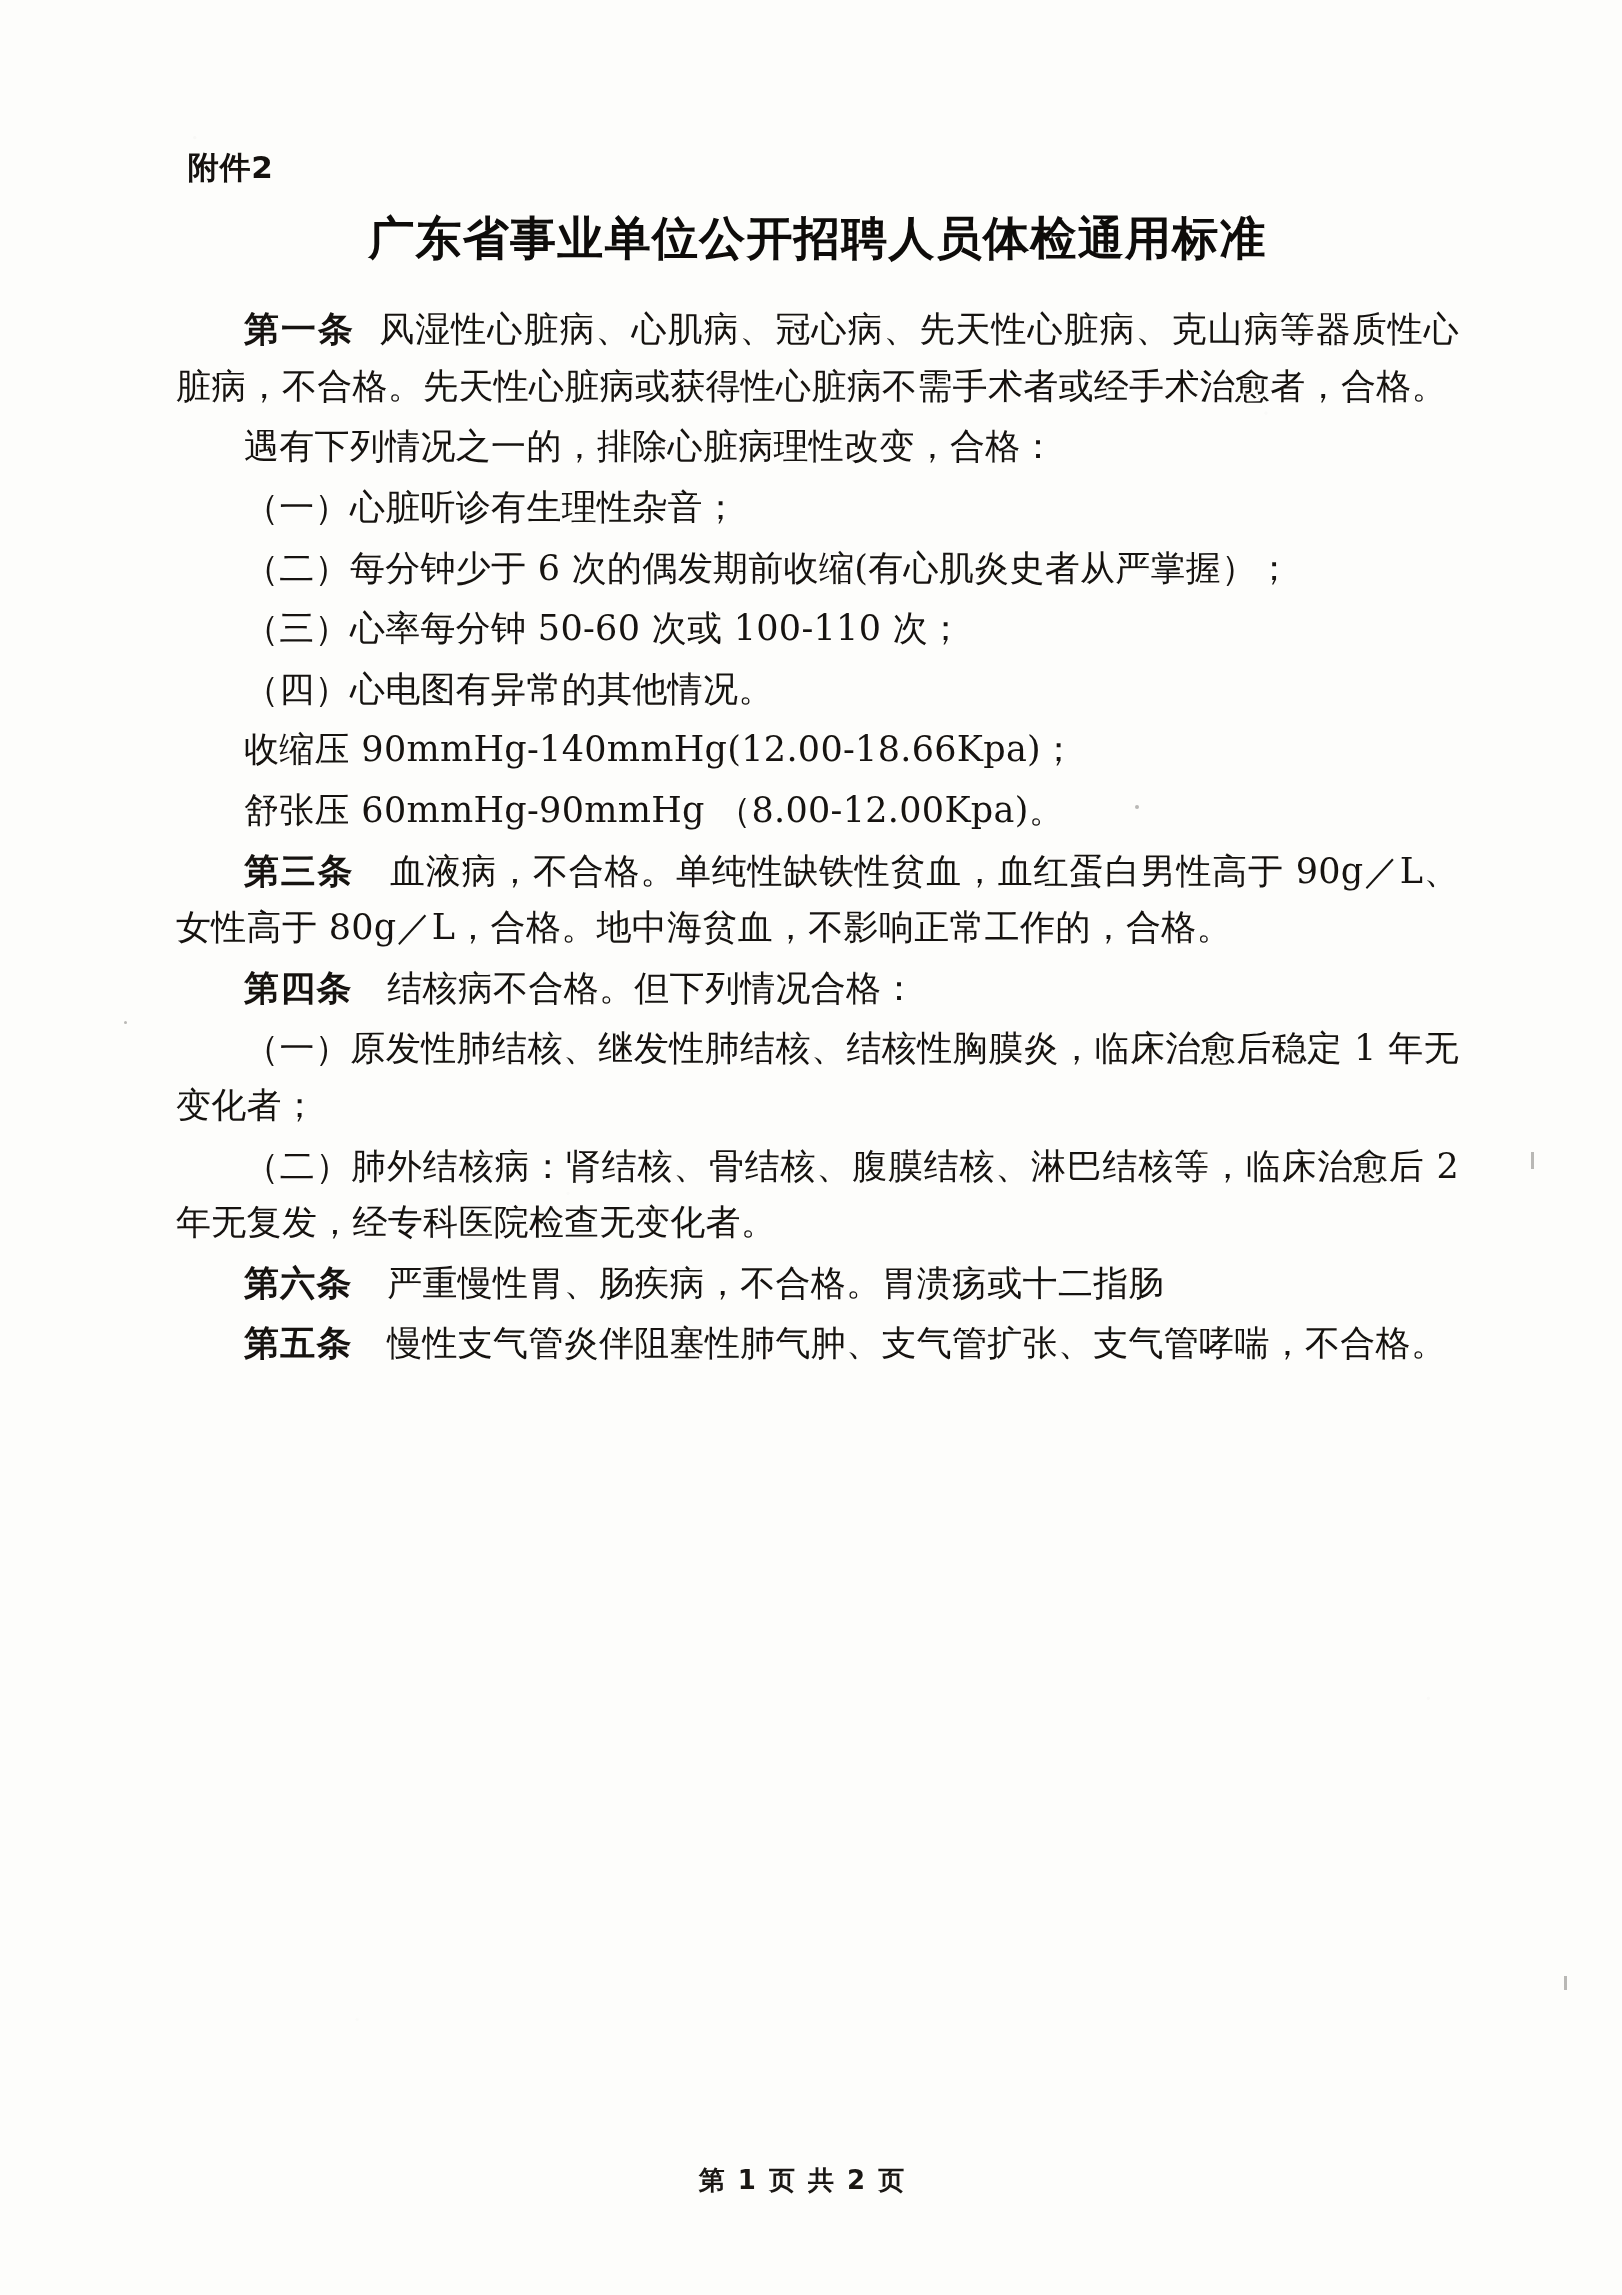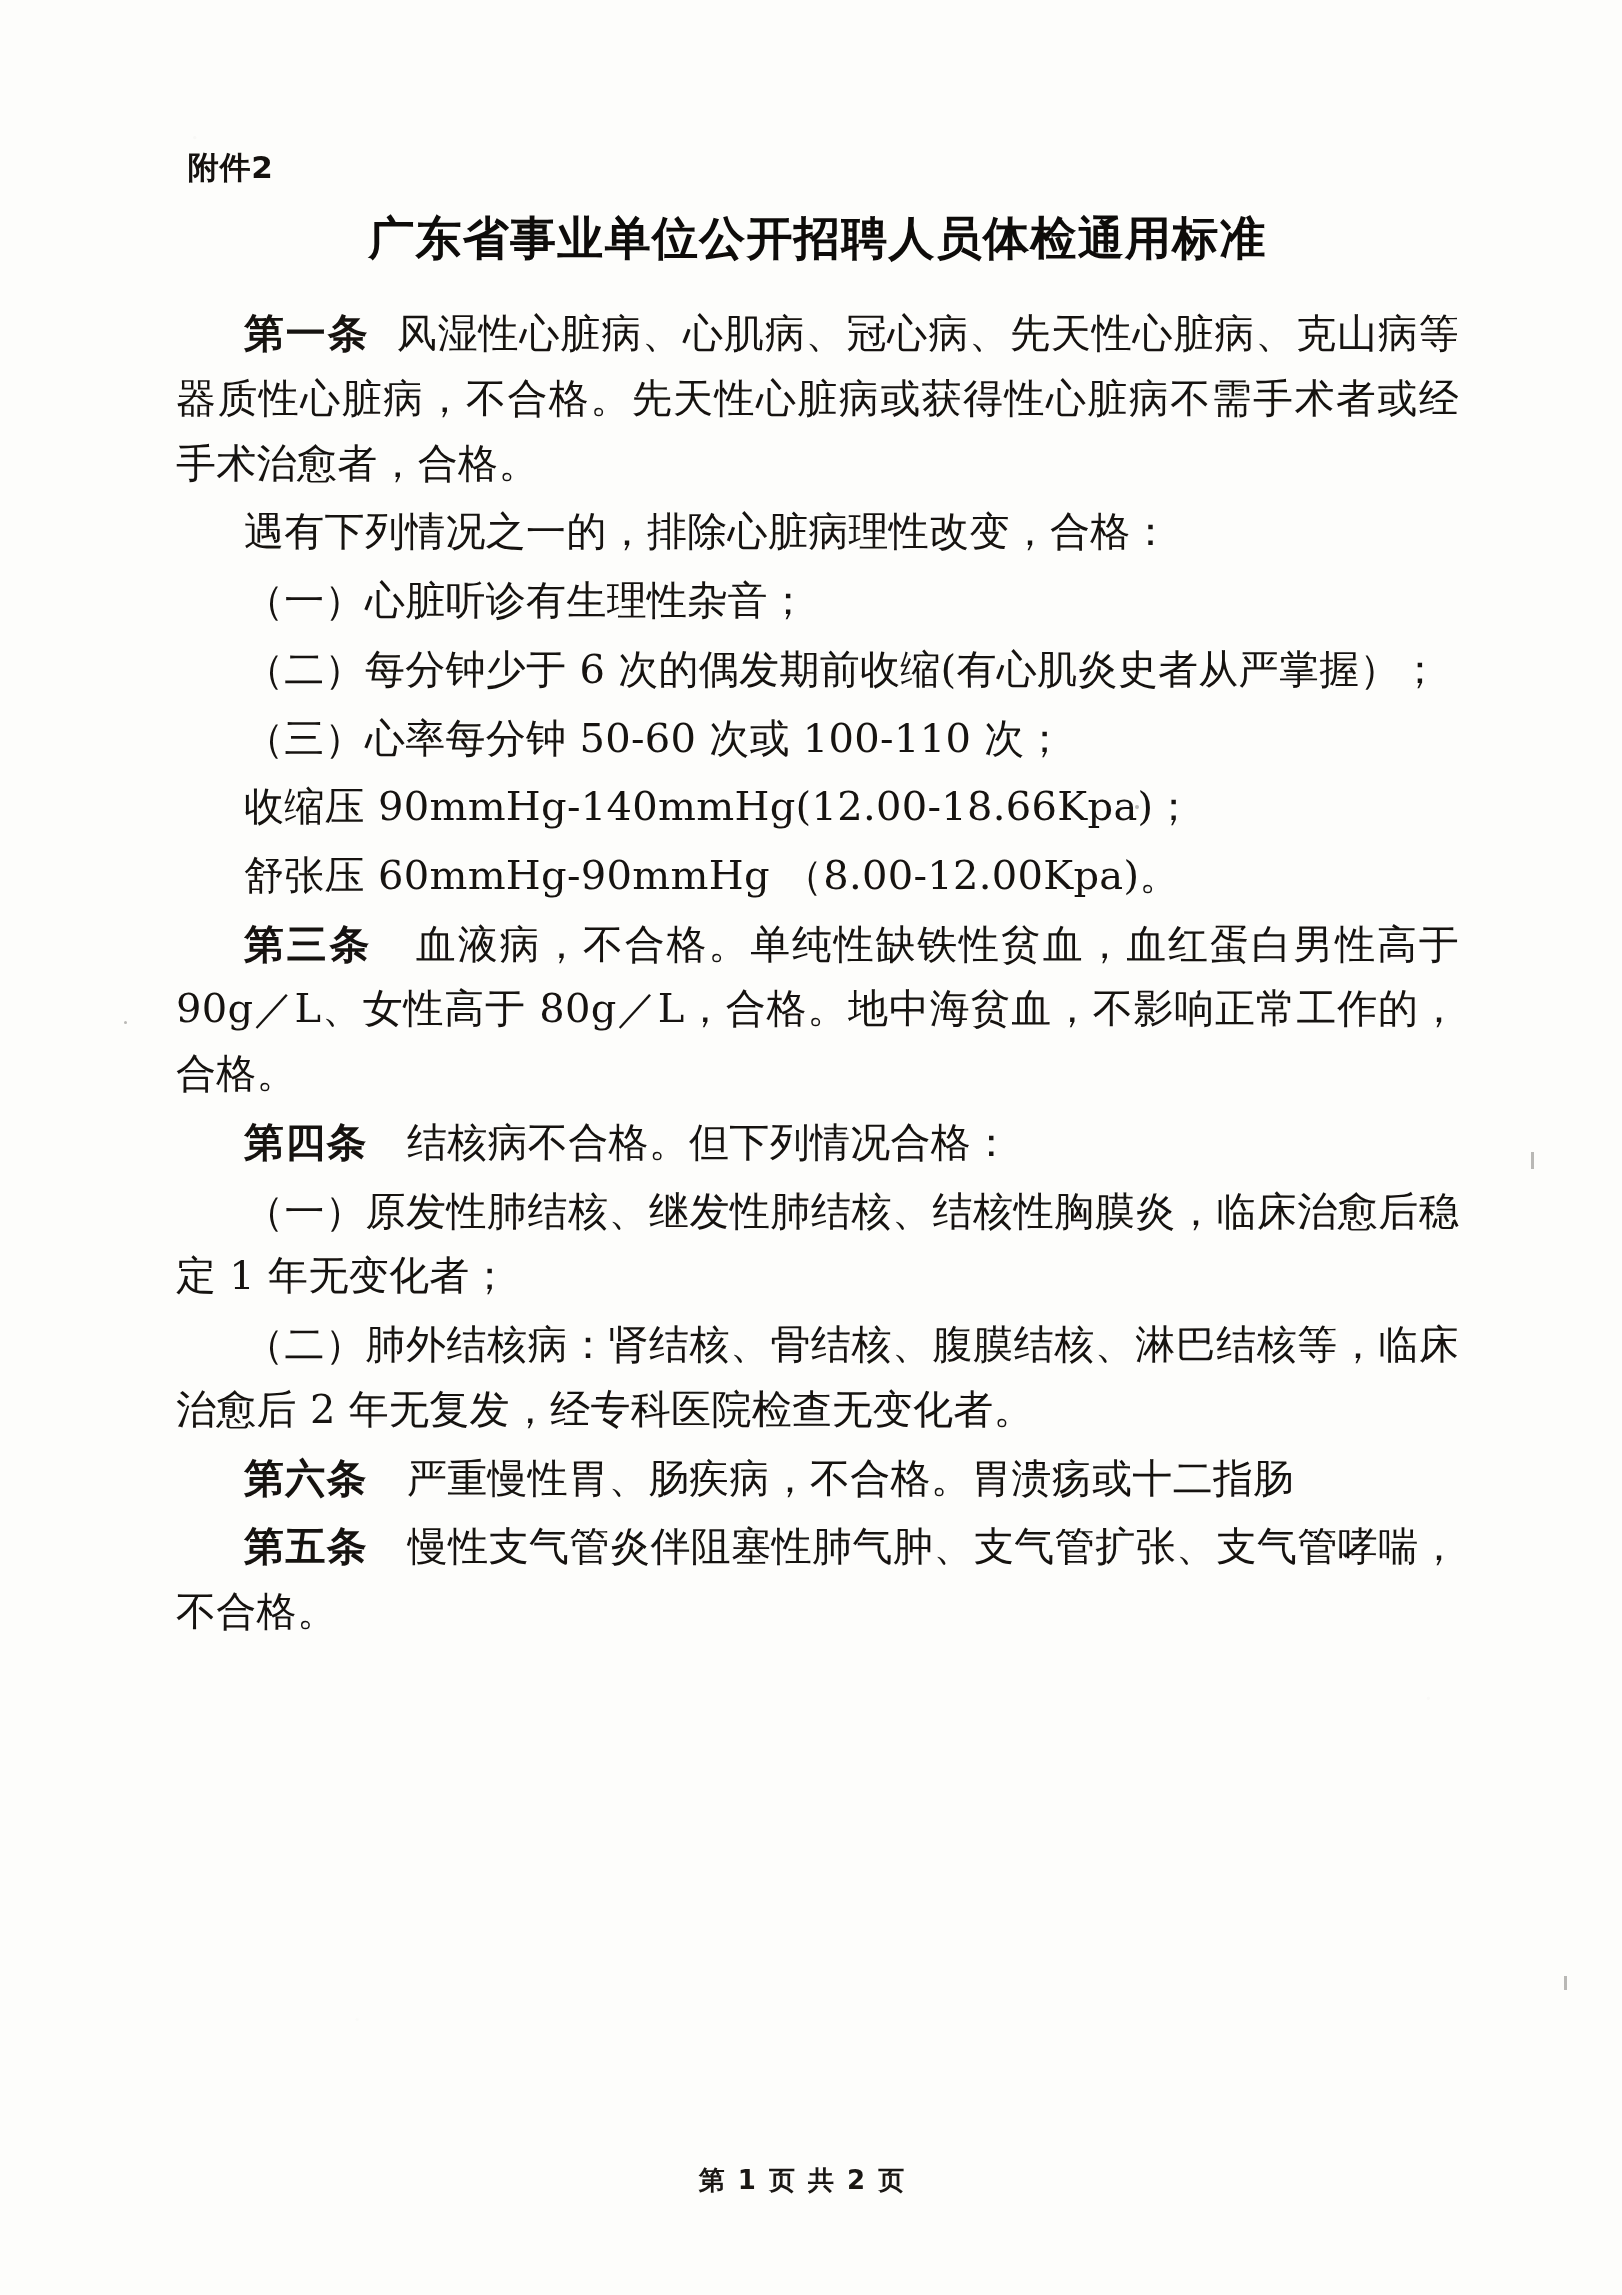--- a/index.html
+++ b/index.html
@@ -50,21 +50,21 @@
     font-size: 46px;
     font-weight: 700;
     text-align: center;
     letter-spacing: 1.3px;
     color: #0e0c0a;
     margin: 0 0 31px 0;
     font-family: "DejaVu Sans", "Liberation Sans", sans-serif;
     white-space: nowrap;
   }
   .para {
-    font-size: 40px;
+    font-size: 35px;
     line-height: 1.62;
     color: #161310;
     margin: 0 0 3.9px 0;
     text-align: justify;
     letter-spacing: 0.3px;
   }
   .para.indent {
     text-indent: 68px;
   }
   .art-no {
@@ -108,20 +108,21 @@
     <p class="para indent"><span class="art-no">第一条</span>&nbsp;&nbsp;<span>风湿性心脏病、心肌病、冠心病、先天性心脏病、克山病等器质性心脏病，不合格。先天性心脏病或获得性心脏病不需手术者或经手术治愈者，合格。</span></p>
 
     <p class="para indent"><span>遇有下列情况之一的，排除心脏病理性改变，合格：</span></p>
 
     <p class="para indent"><span>（一）心脏听诊有生理性杂音；</span></p>
 
     <p class="para indent"><span>（二）每分钟少于 6 次的偶发期前收缩(有心肌炎史者从严掌握）；</span></p>
 
     <p class="para indent"><span>（三）心率每分钟 50-60 次或 100-110 次；</span></p>
 
+    <p class="para indent"><span>（四）心电图有异常的其他情况。</span></p>
 
 
     <p class="para indent"><span>收缩压 90mmHg-140mmHg(12.00-18.66Kpa)；</span></p>
 
     <p class="para indent"><span>舒张压 60mmHg-90mmHg （8.00-12.00Kpa)。</span></p>
 
     <p class="para indent"><span class="art-no">第三条</span>&nbsp;&nbsp;&nbsp;<span>血液病，不合格。单纯性缺铁性贫血，血红蛋白男性高于 90g／L、女性高于 80g／L，合格。地中海贫血，不影响正常工作的，合格。</span></p>
 
     <p class="para indent"><span class="art-no">第四条</span>&nbsp;&nbsp;&nbsp;<span>结核病不合格。但下列情况合格：</span></p>
 

